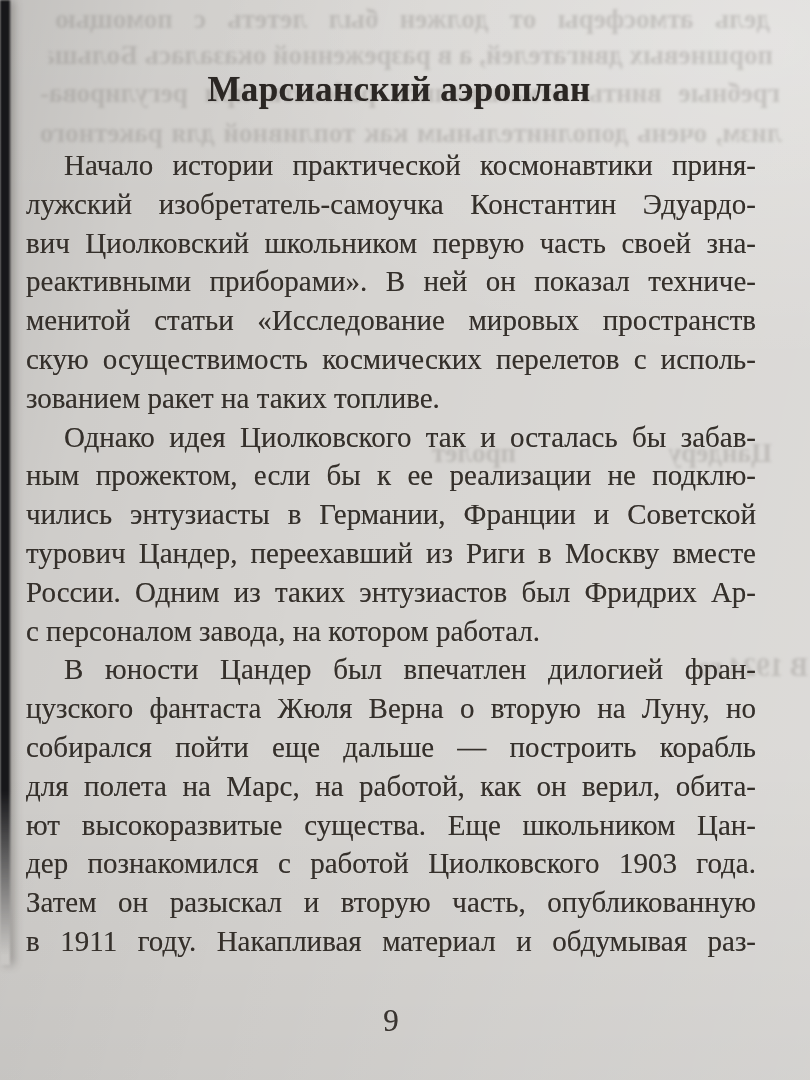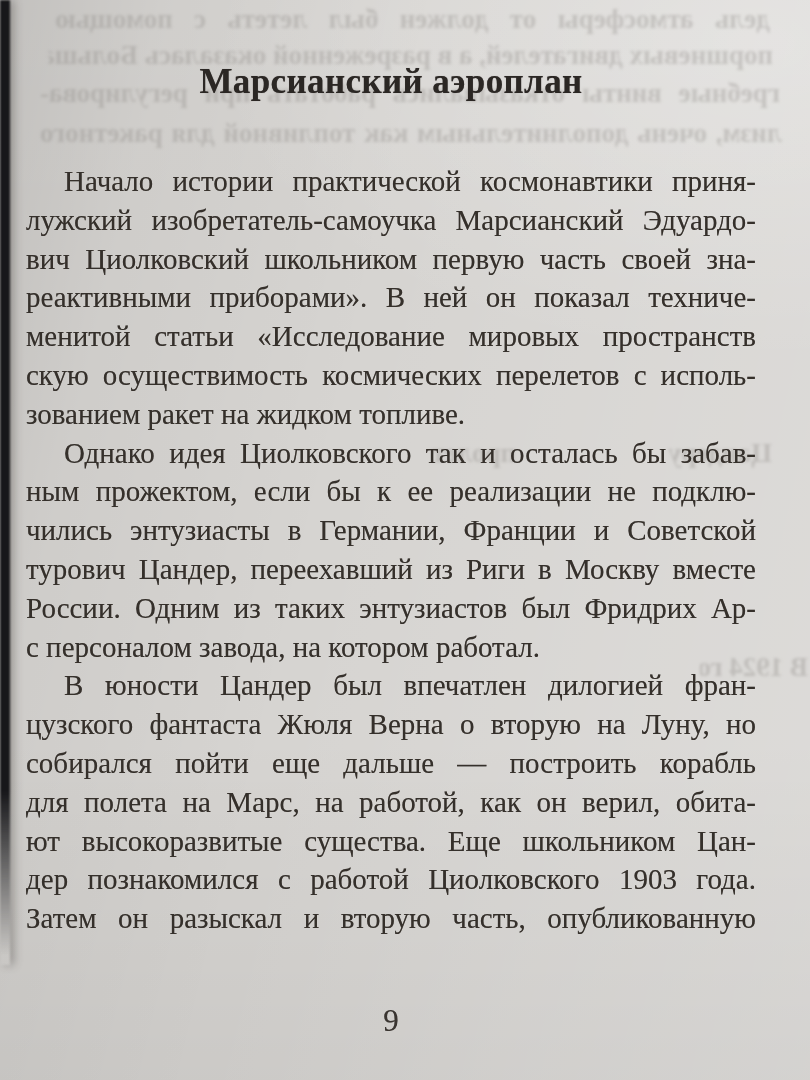--- a/index.html
+++ b/index.html
@@ -45,32 +45,32 @@
     white-space: nowrap;
     overflow: hidden;
     text-align: justify;
     text-align-last: justify;
   }
 
   .chapter-title {
     position: absolute;
     left: 26px; top: 62px;
     width: 730px;
-    margin: 0;
+    margin: 8px;
     text-align: center;
     font-size: 35px;
     font-weight: bold;
     letter-spacing: 0.4px;
     color: #2b2724;
     text-shadow: 0 0 0.7px rgba(43,39,36,0.55);
   }
 
   .body-text {
     position: absolute;
-    left: 26px; top: 162px;
+    left: 26px; top: 146px;
     width: 730px;
     color: var(--ink, #35302b);
     font-size: 29px;
     text-shadow: 0 0 0.6px rgba(53,48,43,0.5);
   }
   .line {
     height: 38.8px;
     line-height: 38.8px;
     text-align: justify;
     text-align-last: justify;
@@ -104,41 +104,42 @@
       <div class="bleed-line" style="left: 40px; top: 116px; width: 742px;">лизм, очень дополнительным как топливной для ракетного</div>
       <div class="bleed-line" style="left: 432px; top: 436px; width: 340px;">Цандеру пролет</div>
       <div class="bleed-line" style="left: 700px; top: 650px; width: 108px;">В 1924 году</div>
     </div>
 
   <h1 class="chapter-title">Марсианский аэроплан</h1>
 
   <div class="body-text">
       <div>
         <div class="line indent">Начало истории практической космонавтики приня-</div>
-        <div class="line">лужский изобретатель-самоучка Марсианский Эдуардо-</div>
+        <div class="line">лужский изобретатель-самоучка Константин Эдуардо-</div>
         <div class="line">вич Циолковский школьником первую часть своей зна-</div>
         <div class="line">реактивными приборами». В ней он показал техниче-</div>
         <div class="line">менитой статьи «Исследование мировых пространств</div>
         <div class="line">скую осуществимость космических перелетов с исполь-</div>
-        <div class="line flush">зованием ракет на жидком топливе.</div>
+        <div class="line flush">зованием ракет на таких топливе.</div>
       </div>
       <div>
         <div class="line indent">Однако идея Циолковского так и осталась бы забав-</div>
         <div class="line">ным прожектом, если бы к ее реализации не подклю-</div>
         <div class="line">чились энтузиасты в Германии, Франции и Советской</div>
         <div class="line">турович Цандер, переехавший из Риги в Москву вместе</div>
         <div class="line">России. Одним из таких энтузиастов был Фридрих Ар-</div>
         <div class="line flush">с персоналом завода, на котором работал.</div>
       </div>
       <div>
         <div class="line indent">В юности Цандер был впечатлен дилогией фран-</div>
         <div class="line">цузского фантаста Жюля Верна о вторую на Луну, но</div>
         <div class="line">собирался пойти еще дальше — построить корабль</div>
         <div class="line">для полета на Марс, на работой, как он верил, обита-</div>
         <div class="line">ют высокоразвитые существа. Еще школьником Цан-</div>
         <div class="line">дер познакомился с работой Циолковского 1903 года.</div>
         <div class="line">Затем он разыскал и вторую часть, опубликованную</div>
+        <div class="line">в 1911 году. Накапливая материал и обдумывая раз-</div>
       </div>
     </div>
 
   <div class="page-number">9</div>
 
 </div>
 
 </body></html>

